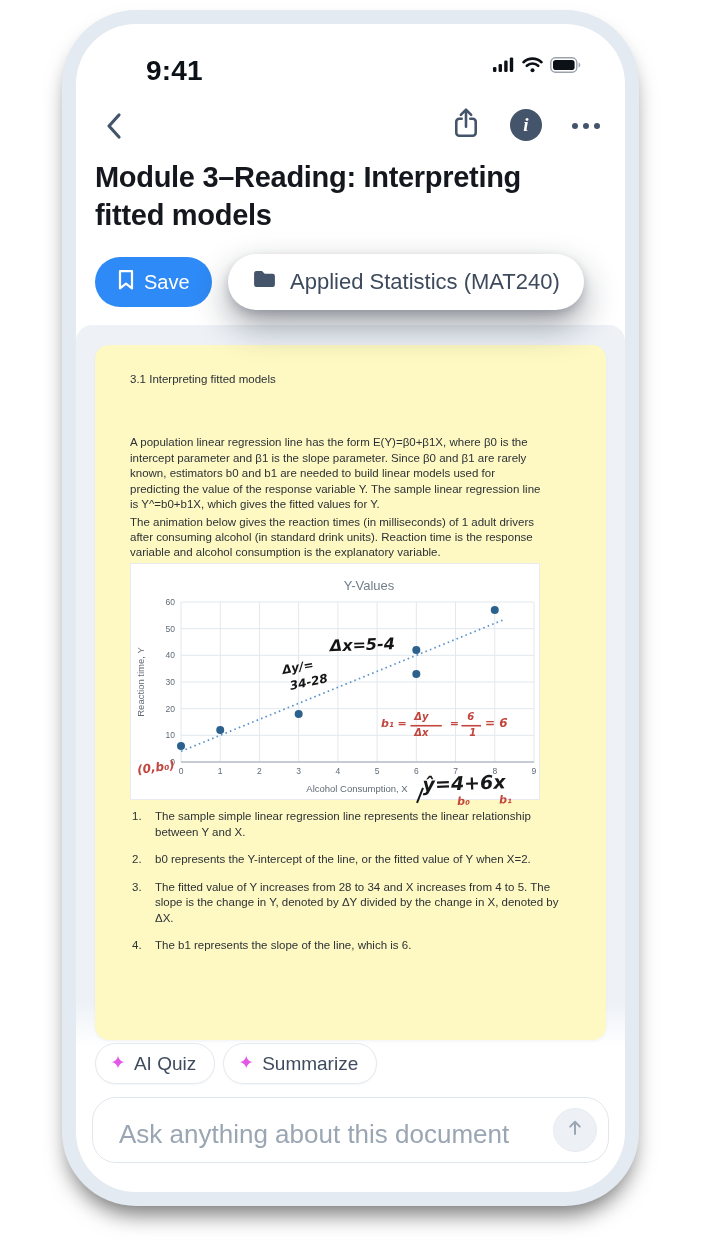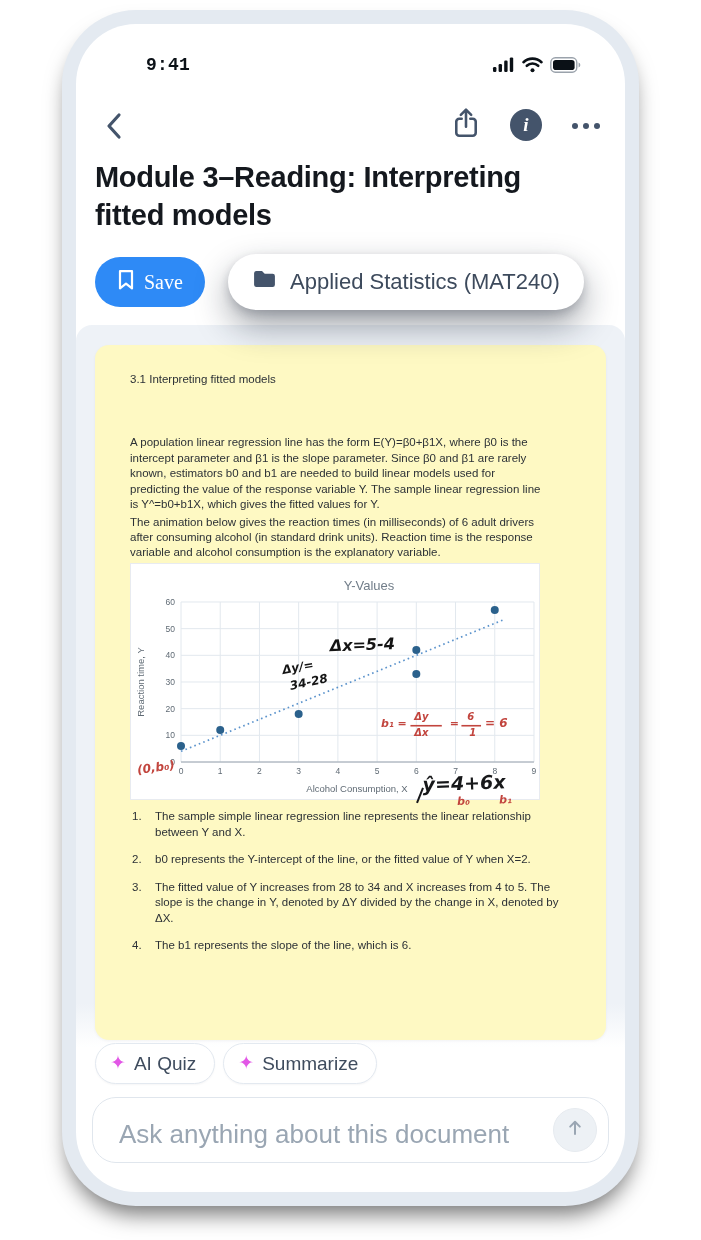--- a/index.html
+++ b/index.html
@@ -7,40 +7,40 @@
   .page { position:relative; width:701px; height:1240px; background:#fff; overflow:hidden; }
 
   
   .phone { position:absolute; left:62px; top:10px; width:577px; height:1196px;
            border-radius:74px; background:#e4eaf1;
            box-shadow:0 14px 22px -6px rgba(0,0,0,.55); }
   .screen { position:absolute; left:14px; top:14px; width:549px; height:1168px;
             border-radius:60px; background:#fff; overflow:hidden; }
 
   
-  .status-time { position:absolute; left:70px; top:31px; font-size:18px; font-weight:700; color:#0b1117; letter-spacing:.2px;font-family:Liberation Mono, monospace; }
+  .status-time { position:absolute; left:70px; top:31px; font-size:28px; font-weight:700; color:#0b1117; letter-spacing:.2px; }
   .status-icons { position:absolute; right:44px; top:33px; display:flex; align-items:center; gap:7px; }
 
   
   .nav-back { position:absolute; left:22px; top:84px; width:34px; height:36px; cursor:pointer; }
   .nav-right { position:absolute; right:22px; top:84px; display:flex; align-items:center; gap:26px; }
   .nav-btn { width:34px; height:34px; display:flex; align-items:center; justify-content:center; cursor:pointer; }
   .info-circle { width:32px; height:32px; border-radius:50%; background:#44546b; color:#fff;
                  display:flex; align-items:center; justify-content:center;
                  font-family:"Liberation Serif", serif; font-weight:700; font-style:italic; font-size:19px; }
 
   
   .page-title { position:absolute; left:19px; top:134px; width:478px;
                 font-size:29px; line-height:38px; font-weight:700; color:#14181e; letter-spacing:-.3px; }
 
   
   .save-button { position:absolute; left:19px; top:233px; height:50px; padding:0 22px;
                  display:flex; align-items:center; gap:9px;
                  background:#2e8af6; border-radius:26px; color:#fff;
-                 font-size:20px; font-weight:500; cursor:pointer;font-family:Liberation Serif, serif; }
+                 font-size:20px; font-weight:500; cursor:pointer; }
   .folder-chip { position:absolute; left:228px; top:254px; height:56px; padding:0 24px; z-index:30;
                  display:flex; align-items:center; gap:13px; background:#fff; border-radius:29px;
                  box-shadow:0 4px 10px rgba(20,30,45,.18), 0 16px 34px rgba(20,30,45,.40);
                  font-size:22px; font-weight:500; color:#3d4a5c; cursor:pointer; white-space:nowrap; }
 
   
   .content-bg { position:absolute; left:0; top:301px; width:100%; height:722px;
                 border-radius:16px 16px 0 0;
                 background:linear-gradient(#eef2f7 94%, rgba(238,242,247,0)); }
   .doc-card { position:absolute; left:19px; top:321px; width:511px; height:695px;
@@ -164,21 +164,21 @@
             </svg>
         </span>
         <span>Save</span>
       </div>
 
       <div class="content-bg"></div>
 
       <div class="doc-card">
         <div class="sec-heading doc-inner">3.1 Interpreting fitted models</div>
         <p class="para-1 doc-inner">A population linear regression line has the form E(Y)=β0+β1X, where β0 is the intercept parameter and β1 is the slope parameter. Since β0 and β1 are rarely known, estimators b0 and b1 are needed to build linear models used for predicting the value of the response variable Y. The sample linear regression line is Y^=b0+b1X, which gives the fitted values for Y.</p>
-        <p class="para-2 doc-inner">The animation below gives the reaction times (in milliseconds) of 6 adult drivers after consuming alcohol (in standard drink units). Reaction time is the response variable and alcohol consumption is the explanatory variable.</p>
+        <p class="para-2 doc-inner">The animation below gives the reaction times (in milliseconds) of 1 adult drivers after consuming alcohol (in standard drink units). Reaction time is the response variable and alcohol consumption is the explanatory variable.</p>
 
         <div class="figure">
           <svg id="chart-svg" width="408" height="235" viewBox="0 0 408 235">
               <line x1="50" y1="198" x2="50" y2="37.99799999999999" stroke="#e2e8ee" stroke-width="1"></line>
               <text x="50" y="210" text-anchor="middle" fill="#5f6a74" font-size="8.5">0</text>
               <line x1="89.22" y1="198" x2="89.22" y2="37.99799999999999" stroke="#e2e8ee" stroke-width="1"></line>
               <text x="89.22" y="210" text-anchor="middle" fill="#5f6a74" font-size="8.5">1</text>
               <line x1="128.44" y1="198" x2="128.44" y2="37.99799999999999" stroke="#e2e8ee" stroke-width="1"></line>
               <text x="128.44" y="210" text-anchor="middle" fill="#5f6a74" font-size="8.5">2</text>
               <line x1="167.66" y1="198" x2="167.66" y2="37.99799999999999" stroke="#e2e8ee" stroke-width="1"></line>

